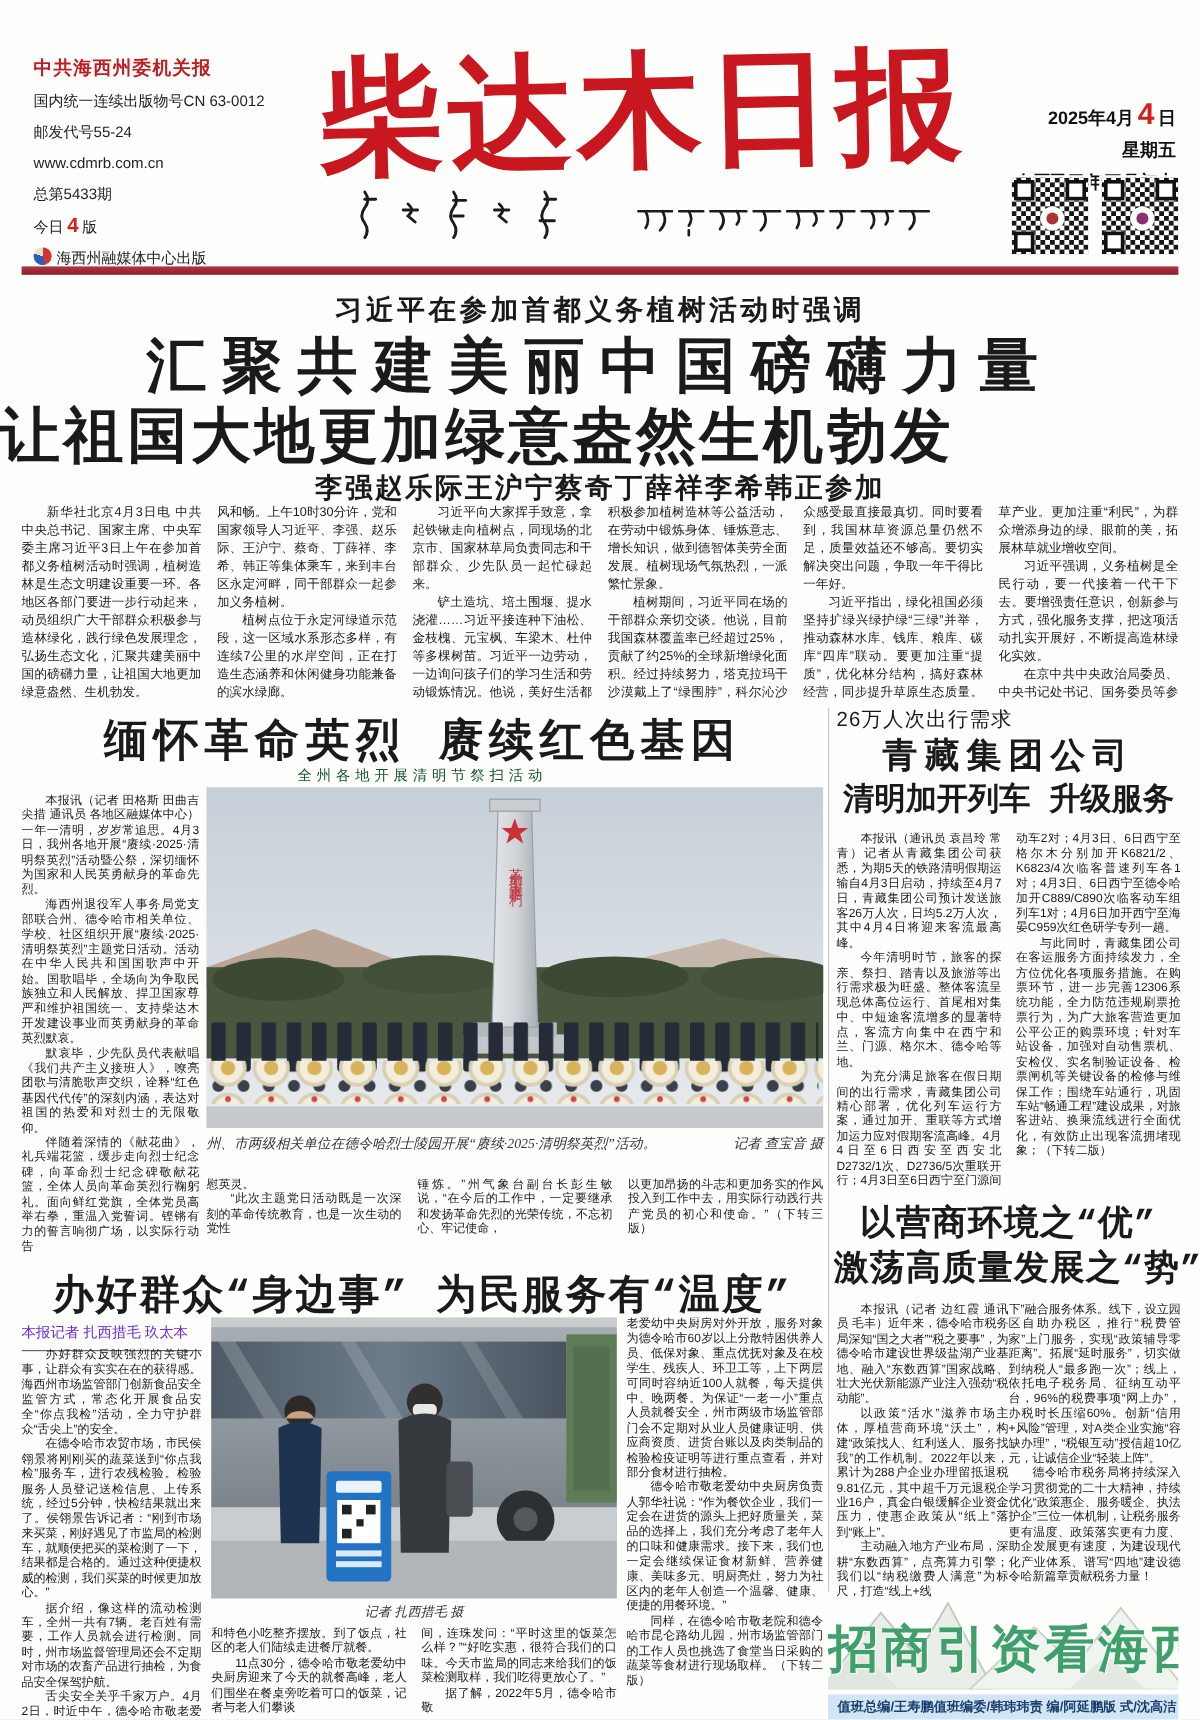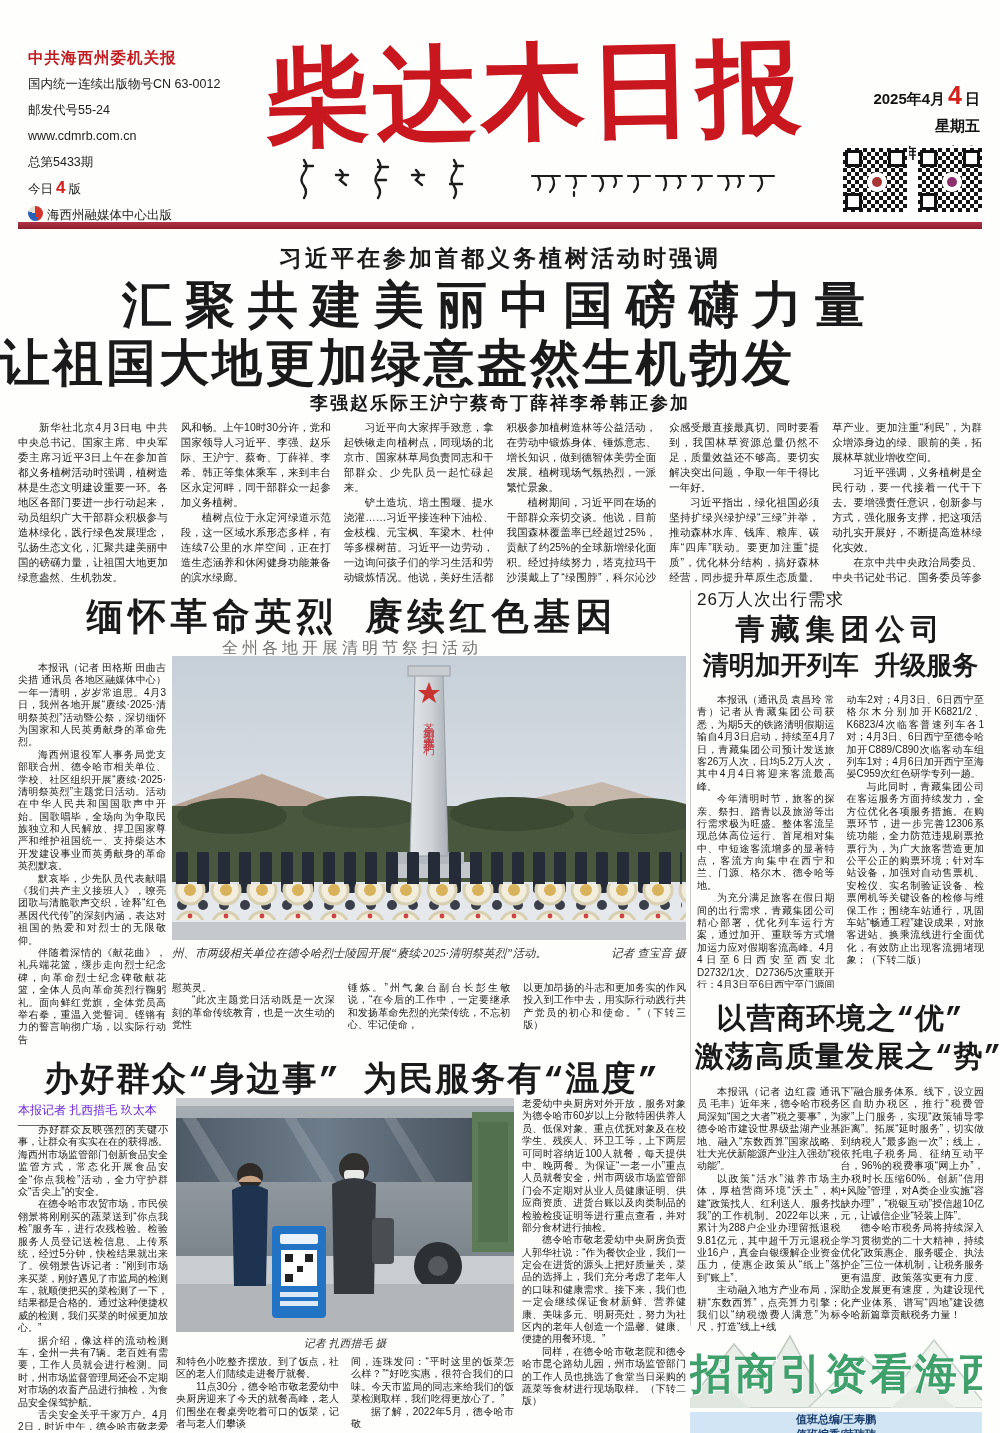--- a/index.html
+++ b/index.html
@@ -23,30 +23,30 @@
   .qr::before,.qr::after{content:"";position:absolute;width:11px;height:11px;border:3px solid #111;background:#fff;}
   .qr::before{top:2px;left:2px}.qr::after{top:2px;right:2px}
   .qr .bl{position:absolute;bottom:2px;left:2px;width:11px;height:11px;border:3px solid #111;background:#fff;}
   .qr .ctr{position:absolute;top:24px;left:24px;width:16px;height:16px;border-radius:50%;background:#fff;border:2px solid #fff;}
   .qr .ctr i{display:block;width:10px;height:10px;margin:3px;border-radius:50%;background:#a83434;}
   .redbar{left:18px;right:18px;top:222px;height:7px;background:linear-gradient(180deg,#b23445,#8a1e2c);}
   
   .lead-kicker{left:0;right:0;top:243px;text-align:center;font-size:23px;font-weight:bold;letter-spacing:3px;}
   .lead-t1{left:0;right:0;top:272px;text-align:center;font-size:50px;font-weight:900;letter-spacing:13px;white-space:nowrap;}
   .lead-t2{left:0;right:0;top:330px;text-align:left;font-size:50px;font-weight:900;letter-spacing:3px;white-space:nowrap;}
-  .lead-sub{left:0;right:0;top:391px;text-align:center;font-size:18px;font-weight:bold;letter-spacing:2px;}
+  .lead-sub{left:0;right:0;top:391px;text-align:center;font-size:23px;font-weight:bold;letter-spacing:2px;}
   .lead-cols{left:18px;right:18px;top:420px;height:164px;display:grid;grid-template-columns:repeat(6,1fr);gap:13px;}
   .col{text-align:justify;overflow:hidden;}
   .col p{margin:0;text-indent:2em;}
   .cont p:first-child{text-indent:0;}
   .body-lg{font-size:10.5px;line-height:1.43;}
   .body-sm{font-size:10px;line-height:1.24;}
   
   .mem-title{left:18px;top:592px;width:668px;text-align:center;font-size:37px;font-weight:900;letter-spacing:5px;}
-  .mem-sub{left:18px;top:638px;width:668px;text-align:center;font-size:16px;letter-spacing:4px;color:#737373;}
+  .mem-sub{left:18px;top:638px;width:668px;text-align:center;font-size:12px;letter-spacing:4px;color:#14532d;}
   .mem-col1{left:18px;top:662px;width:148px;height:392px;}
   .mem-photo{left:172px;top:656px;width:514px;height:284px;background:#dfe3e6;}
   .mem-caption{left:172px;top:946px;width:514px;display:flex;justify-content:space-between;
         font-size:11.5px;color:#333;font-family:"Liberation Serif","DejaVu Serif",serif;font-style:italic;}
   .mem-below{left:172px;top:982px;width:514px;height:72px;display:grid;grid-template-columns:repeat(3,1fr);gap:13px;}
   .vdiv{left:690px;top:590px;width:1px;height:736px;background:#c9c9c9;}
   
   .train-kicker{left:697px;top:588px;width:287px;text-align:left;font-size:17px;font-weight:normal;letter-spacing:1px;}
   .train-t1{left:697px;top:610px;width:287px;text-align:center;font-size:29px;font-weight:900;letter-spacing:6px;}
   .train-t2{left:697px;top:648px;width:287px;text-align:center;font-size:26px;font-weight:900;letter-spacing:0px;white-space:nowrap;}
@@ -62,21 +62,21 @@
   .svc-caption{left:176px;top:1336px;width:338px;text-align:center;font-size:11px;color:#333;
         font-family:"Liberation Serif","DejaVu Serif",serif;font-style:italic;}
   .svc-below{left:176px;top:1356px;width:338px;height:75px;display:grid;grid-template-columns:repeat(2,1fr);gap:12px;}
   .svc-right{left:522px;top:1098px;width:164px;height:332px;}
   
   .promo{left:690px;top:1330px;width:292px;height:78px;overflow:hidden;}
   .promo-title{position:absolute;left:0;right:0;top:16px;text-align:center;font-size:42px;font-weight:900;
         color:#3fa06b;letter-spacing:3px;font-family:"Liberation Serif","DejaVu Serif",serif;
         text-shadow:1px 1px 0 #fff;white-space:nowrap;}
   .pfooter{left:690px;top:1412px;width:292px;height:21px;background:#d2e5f4;display:flex;align-items:center;
-        justify-content:space-between;padding:0 8px;box-sizing:border-box;font-size:11px;font-weight:bold;color:#1b3f6e;white-space:nowrap;flex-direction:column;}
+        justify-content:space-between;padding:0 8px;box-sizing:border-box;font-size:11px;font-weight:bold;color:#1b3f6e;white-space:nowrap;}
 </style>
 </head>
 <body>
 
 <div id="page">
 
   <div class="abs pub-info">
     <div class="org">中共海西州委机关报</div>
     <div>国内统一连续出版物号CN 63-0012</div>
     <div>邮发代号55-24</div>

